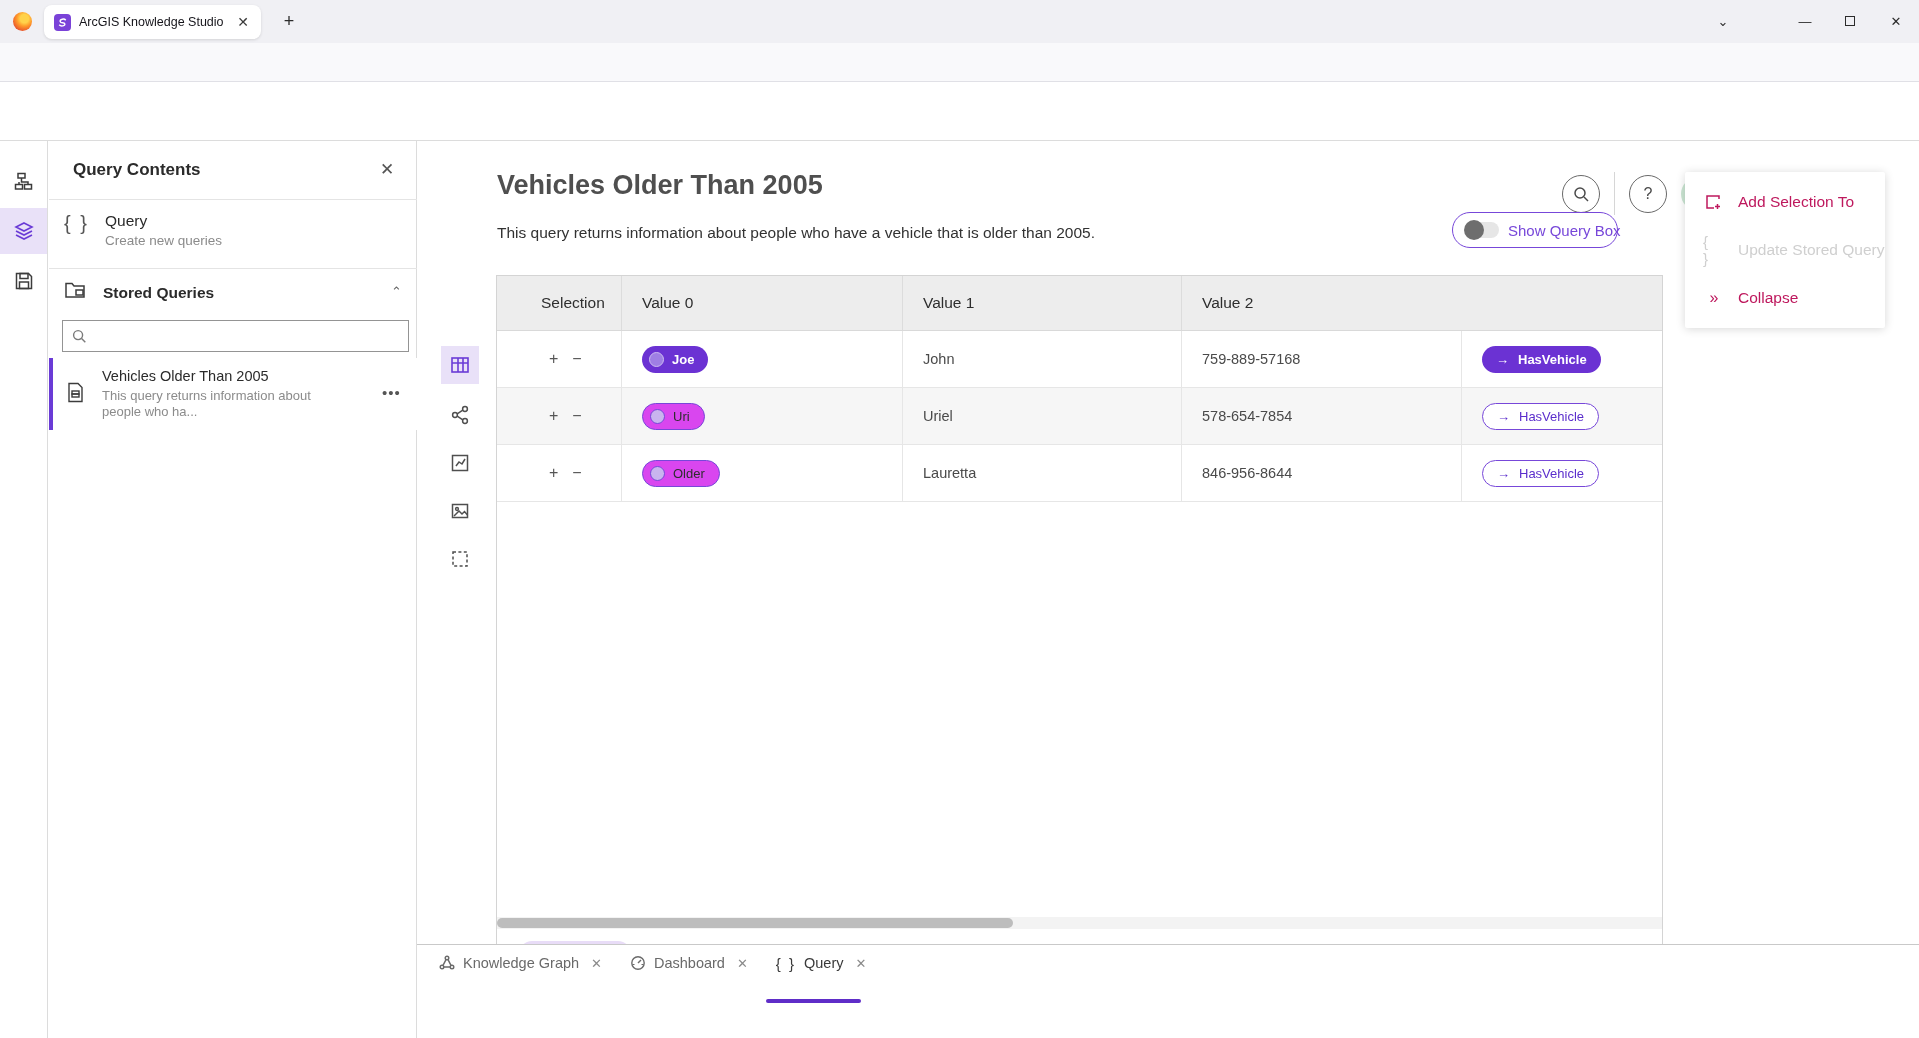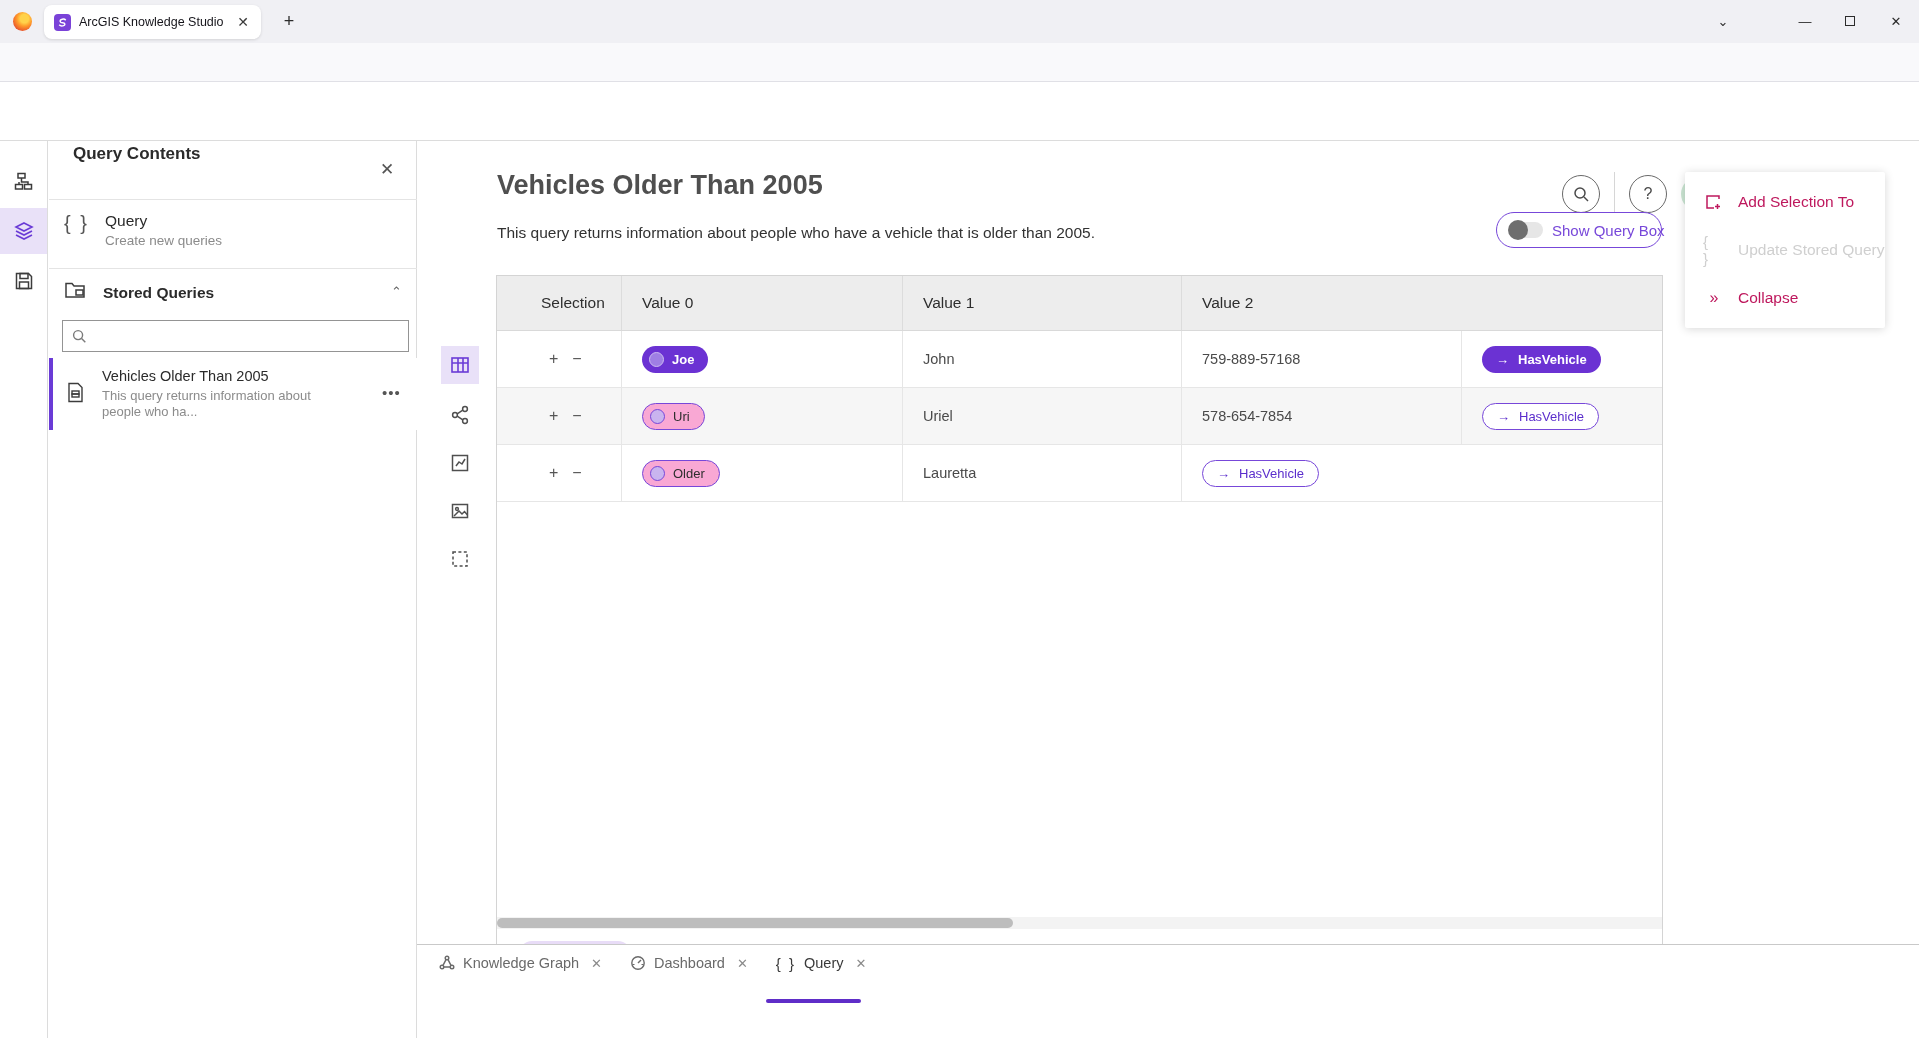--- a/index.html
+++ b/index.html
@@ -41,21 +41,21 @@
   .user-name { left:1727px; top:95px; font-size:15.5px; color:#2b2b2b; font-weight:bold; }
   .user-sub { left:1727px; top:113px; font-size:13.5px; color:#2b2b2b; }
 
   
   #rail { left:0; top:141px; width:48px; height:897px; background:#fff; border-right:1px solid #dcdcdc; }
   .rail-btn { left:0; width:47px; height:46px; display:flex; align-items:center; justify-content:center; color:#3c3c3c; }
   .rail-btn.active { background:#e9e1f8; color:#6a3bd6; }
 
   
   #panel { left:48px; top:141px; width:369px; height:897px; background:#fff; border-right:1px solid #dcdcdc; }
-  .panel-title { left:73px; top:144px; font-size:17px; font-weight:bold; color:#2b2b2b; }
+  .panel-title { left:73px; top:160px; font-size:17px; font-weight:bold; color:#2b2b2b; }
   .panel-close { left:380px; top:159px; font-size:17px; color:#555; }
   .panel-div1 { left:49px; top:199px; width:368px; height:1px; background:#e4e4e4; }
   .braces-icon { left:64px; top:212px; font-size:20px; color:#555; letter-spacing:2px; }
   .qi-title { left:105px; top:212px; font-size:15.5px; color:#2b2b2b; }
   .qi-sub { left:105px; top:233px; font-size:13.5px; color:#8b8b8b; }
   .panel-div2 { left:49px; top:268px; width:368px; height:1px; background:#e4e4e4; }
   .stored-hdr-icon { left:64px; top:280px; color:#3c3c3c; }
   .stored-title { left:103px; top:284px; font-size:15.5px; font-weight:bold; color:#2b2b2b; }
   .stored-chevron { left:391px; top:284px; color:#6a6a6a; font-size:13px; }
   .search-box { left:62px; top:320px; width:347px; height:32px; border:1px solid #949494; background:#fff;
@@ -64,21 +64,21 @@
   .stored-item { left:49px; top:358px; width:368px; height:72px; background:#fff; }
   .sel-bar { left:49px; top:358px; width:4px; height:72px; background:#6a3bd6; }
   .doc-icon { left:66px; top:382px; color:#3c3c3c; }
   .si-title { left:102px; top:368px; font-size:14.5px; color:#2b2b2b; }
   .si-desc { left:102px; top:388px; width:218px; font-size:13px; color:#8b8b8b; line-height:16px; }
   .si-ellipsis { left:382px; top:384px; font-size:15px; color:#555; letter-spacing:1px; }
 
   
   .main-title { left:497px; top:170px; font-size:27px; font-weight:600; color:#4f4f4f; }
   .main-desc { left:497px; top:224px; font-size:15.5px; color:#323232; }
-  .sqb-btn { left:1496px; top:212px; width:166px; height:36px; border:1px solid #7747d9; border-radius:18px;
+  .sqb-btn { left:1452px; top:212px; width:166px; height:36px; border:1px solid #7747d9; border-radius:18px;
     display:flex; align-items:center; padding:0 12px; gap:9px; background:#fff; }
   .sqb-track { width:34px; height:16px; background:#e6e6e6; border-radius:8px; position:relative; flex:none; }
   .sqb-knob { position:absolute; left:-1px; top:-2px; width:20px; height:20px; border-radius:50%; background:#6e6e6e; }
   .sqb-label { font-size:15px; color:#7747d9; white-space:nowrap; }
 
   
   .vtool { left:441px; width:38px; height:38px; display:flex; align-items:center; justify-content:center; color:#4f4f4f; }
   .vtool.active { background:#e9e1f8; color:#6a3bd6; }
 
   
@@ -89,21 +89,21 @@
   .c0 { width:101px;margin-left:24px; } .c1 { width:281px; } .c2 { width:279px; } .c3 { width:280px; } .c4 { width:224px; flex:1; }
   #tbody { position:absolute; left:0; top:55px; width:1165px; }
   .trow { display:flex; height:57px; border-bottom:1px solid #e6e6e6; background:#fff; }
   .trow.alt { background:#f6f6f6; }
   .td { display:flex; align-items:center; padding-left:20px; border-right:1px solid #e6e6e6; font-size:14.5px; color:#4a4a4a; }
   .td:last-child { border-right:none; }
   .td-sel { gap:14px; padding-left:28px; color:#555; font-size:16px; }
   .pm { cursor:default; }
   .node-pill { display:inline-flex; align-items:center; gap:8px; height:27px; border-radius:14px; padding:0 14px 0 7px; font-size:13px; }
   .node-pill.on { background:#6b32d3; color:#fff; font-weight:bold; }
-  .node-pill.off { background:#f9a8d4; border:1.5px solid #7747d9; color:#2e2e2e; }
+  .node-pill.off { background:#d946ef; border:1.5px solid #7747d9; color:#2e2e2e; }
   .node-dot { width:15px; height:15px; border-radius:50%; flex:none; }
   .on .node-dot { background:#9f7fe4; border:1.5px solid #cdbcf1; }
   .off .node-dot { background:#c9b4ef; border:1.5px solid #7747d9; }
   .edge-pill { display:inline-flex; align-items:center; gap:9px; height:27px; border-radius:14px; padding:0 14px; font-size:13px; }
   .edge-pill.on { background:#6b32d3; color:#fff; font-weight:bold; }
   .edge-pill.off { background:#fff; border:1.5px solid #7747d9; color:#5b2ecc; }
 
   .hscroll-track { position:absolute; left:0; top:641px; width:1165px; height:12px; background:#f3f3f3; }
   .hscroll-thumb { position:absolute; left:0; top:1px; width:516px; height:10px; background:#bdbdbd; border-radius:5px; }
   .tfoot { position:absolute; left:0; top:653px; width:1165px; height:49px; display:flex; align-items:center; background:#fff; }
@@ -378,20 +378,21 @@
             <span class="pm">+</span>
             <span class="pm">−</span>
           </div>
           <div class="td c1">
             <span class="node-pill off">
               <span class="node-dot"></span>
               <span>Older</span>
             </span>
           </div>
           <div class="td c2">Lauretta</div>
+          <div class="td c3">846-956-8644</div>
           <div class="td c4">
             <span class="edge-pill off">
               <span>→</span>
               <span>HasVehicle</span>
             </span>
           </div>
         </div>
       </div>
     <div class="hscroll-track">
         <div class="hscroll-thumb"></div>

